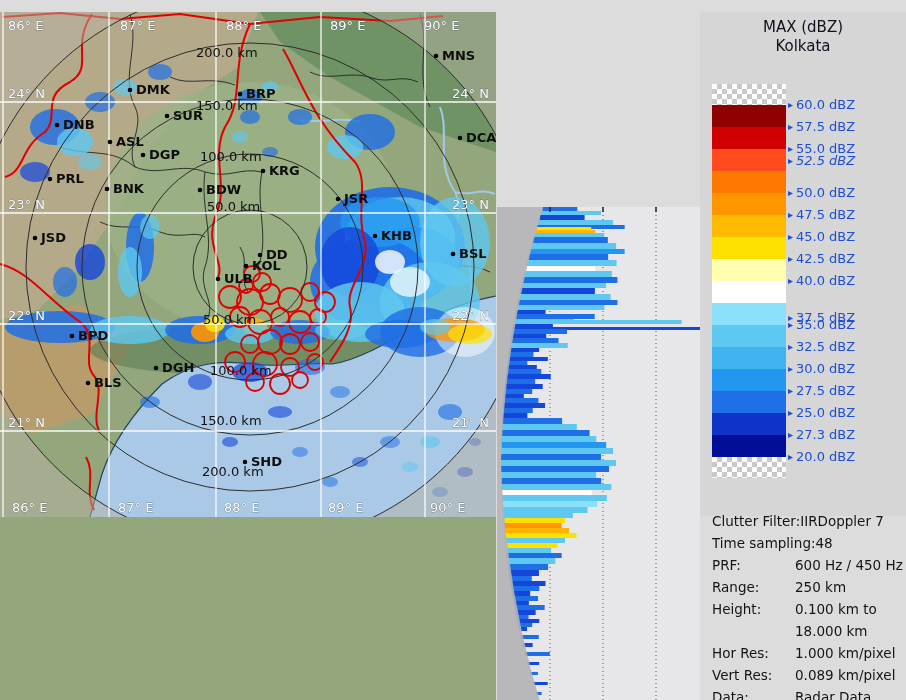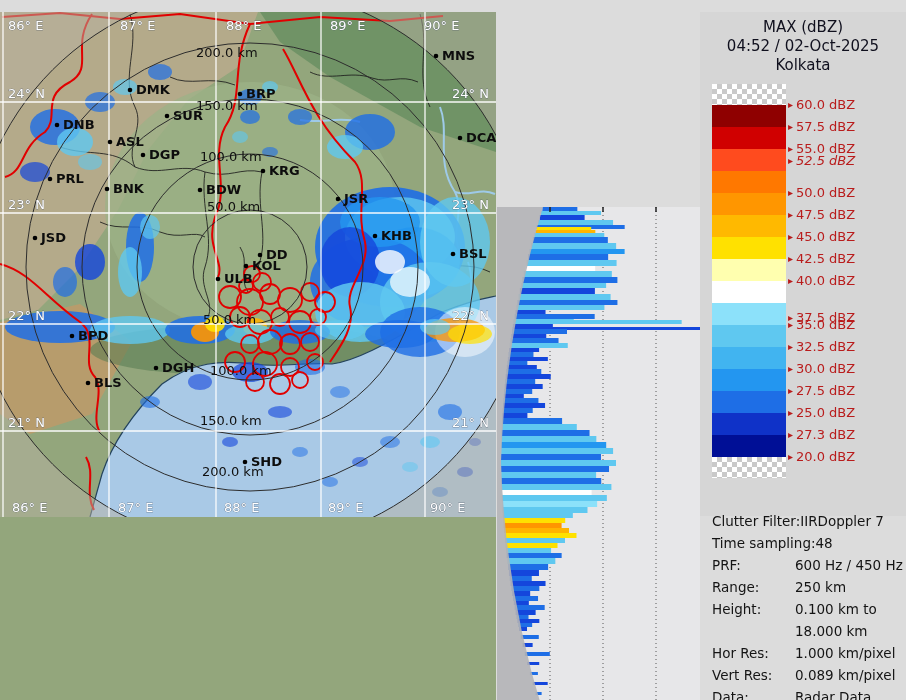--- a/index.html
+++ b/index.html
@@ -14,21 +14,21 @@
   .titleblock{position:absolute;top:6px;left:0;width:100%;text-align:center;
               color:#10101e;font-size:15px;line-height:19px;}
   .gaplabel{position:absolute;font-size:13px;color:#111;}
   #lbl-topkm{top:5px;right:10px;}
   #lbl-botkm{left:12px;top:170px;}
   .seg{position:absolute;left:12px;width:74px;}
   .checker{background-color:#fff;
     background-image:linear-gradient(45deg,#c9c9c9 25%,transparent 25%,transparent 75%,#c9c9c9 75%),
                      linear-gradient(45deg,#c9c9c9 25%,transparent 25%,transparent 75%,#c9c9c9 75%);
     background-size:10px 10px;background-position:0 0,5px 5px;}
-  .leglabel{position:absolute;left:88px;font-size:13px;color:#b91c1c;white-space:nowrap;line-height:14px;}
+  .leglabel{position:absolute;left:88px;font-size:13px;color:#1d4ed8;white-space:nowrap;line-height:14px;}
   .leglabel .arr{font-size:10px;margin-right:3px;position:relative;top:-1px;}
   #meta{position:absolute;left:12px;top:498px;width:192px;font-size:13.5px;color:#141414;}
   .mrow{line-height:22px;white-space:nowrap;}
   .mrow .ml{display:inline-block;min-width:83px;}
   svg{position:absolute;left:0;top:0;}
 </style>
 </head>
 <body>
 
 <div class="wrap">
@@ -465,21 +465,20 @@
         <circle cx="88" cy="371" r="2.3" fill="#000"></circle>
         <text x="94" y="375" font-size="13" font-family="DejaVu Sans, sans-serif" fill="#0d0d0d" font-weight="bold">BLS</text>
         <circle cx="245" cy="450" r="2.3" fill="#000"></circle>
         <text x="251" y="454" font-size="13" font-family="DejaVu Sans, sans-serif" fill="#0d0d0d" font-weight="bold">SHD</text>
       </svg>
     </div>
 
   <div id="sidebar">
     <div class="titleblock">
       <div>MAX (dBZ)</div>
-      <div>04:52 / 02-Oct-2025</div>
       <div>Kolkata</div>
     </div>
     <div class="seg checker" style="top: 72px; height: 21px;"></div>
       <div class="seg " style="top: 93px; height: 22px; background: rgb(143, 0, 0);"></div>
       <div class="seg " style="top: 115px; height: 22px; background: rgb(208, 0, 0);"></div>
       <div class="seg " style="top: 137px; height: 22px; background: rgb(255, 75, 30);"></div>
       <div class="seg " style="top: 159px; height: 22px; background: rgb(255, 120, 0);"></div>
       <div class="seg " style="top: 181px; height: 22px; background: rgb(255, 150, 0);"></div>
       <div class="seg " style="top: 203px; height: 22px; background: rgb(255, 185, 0);"></div>
       <div class="seg " style="top: 225px; height: 22px; background: rgb(255, 225, 0);"></div>

